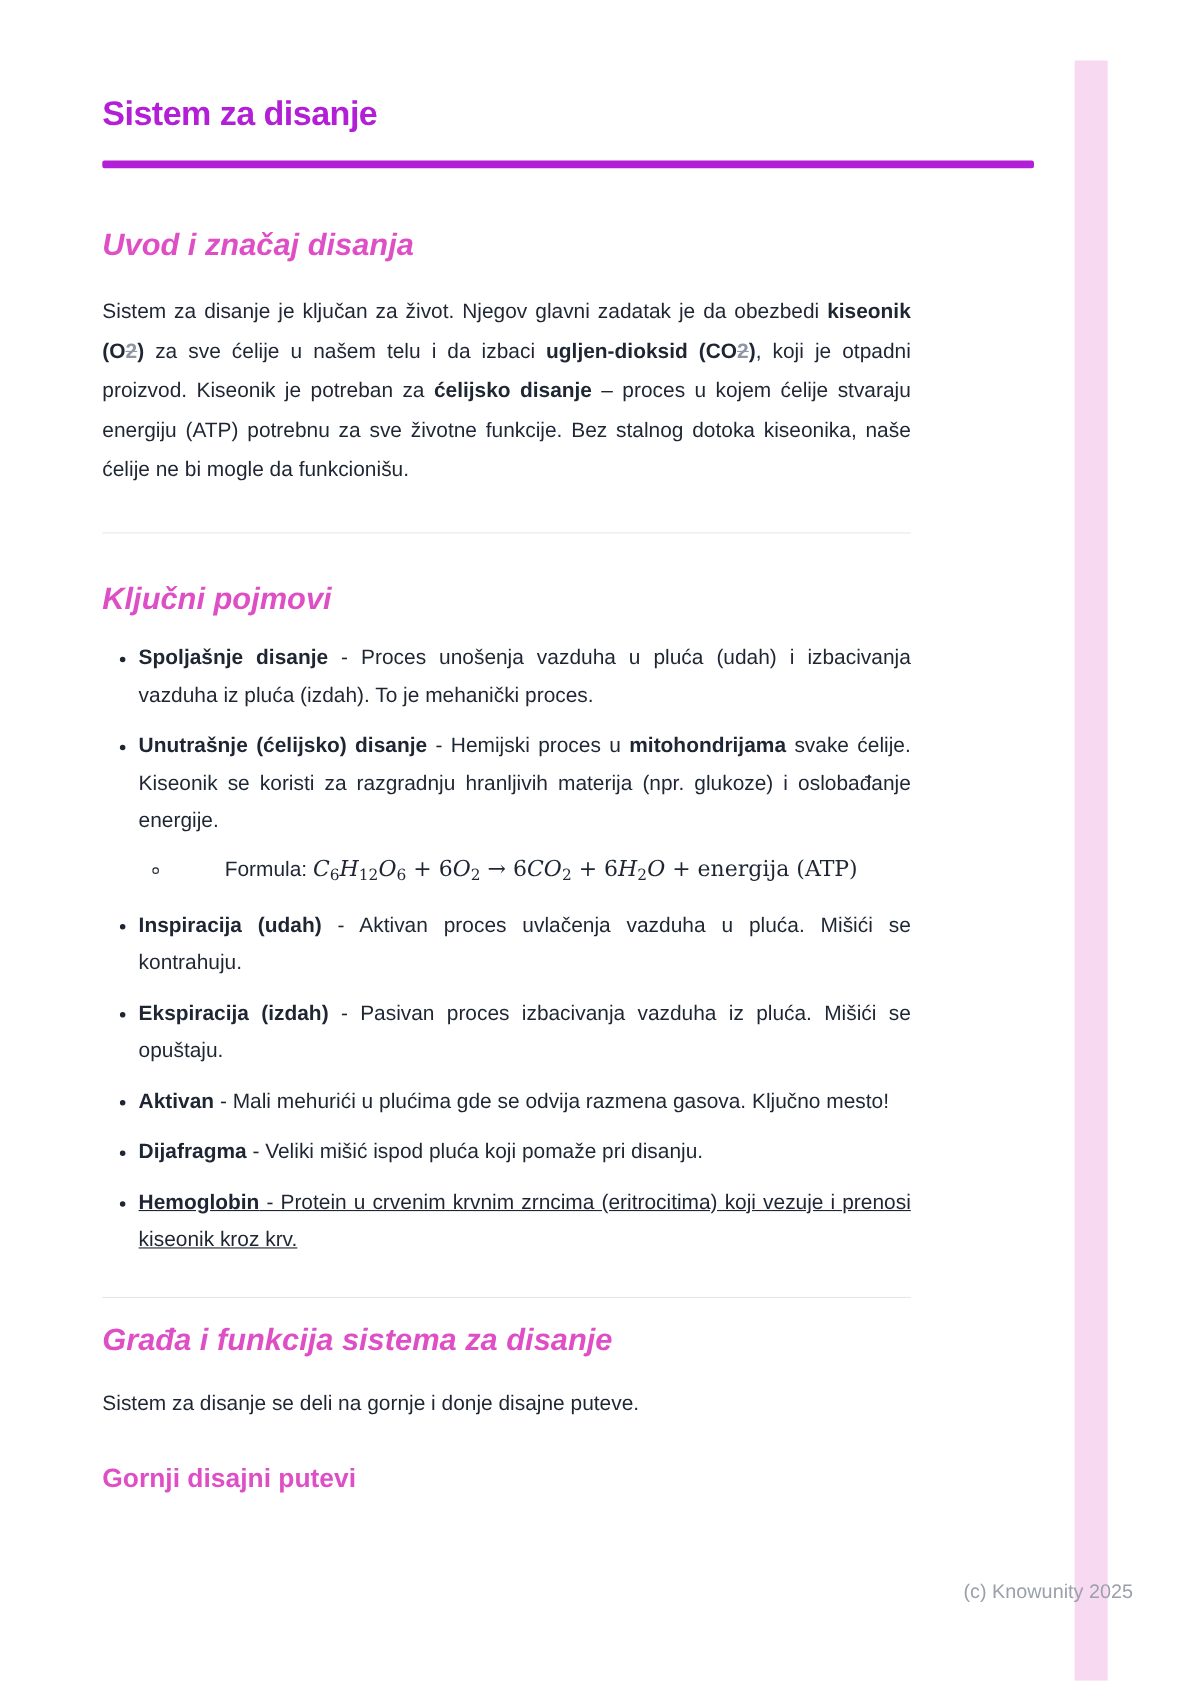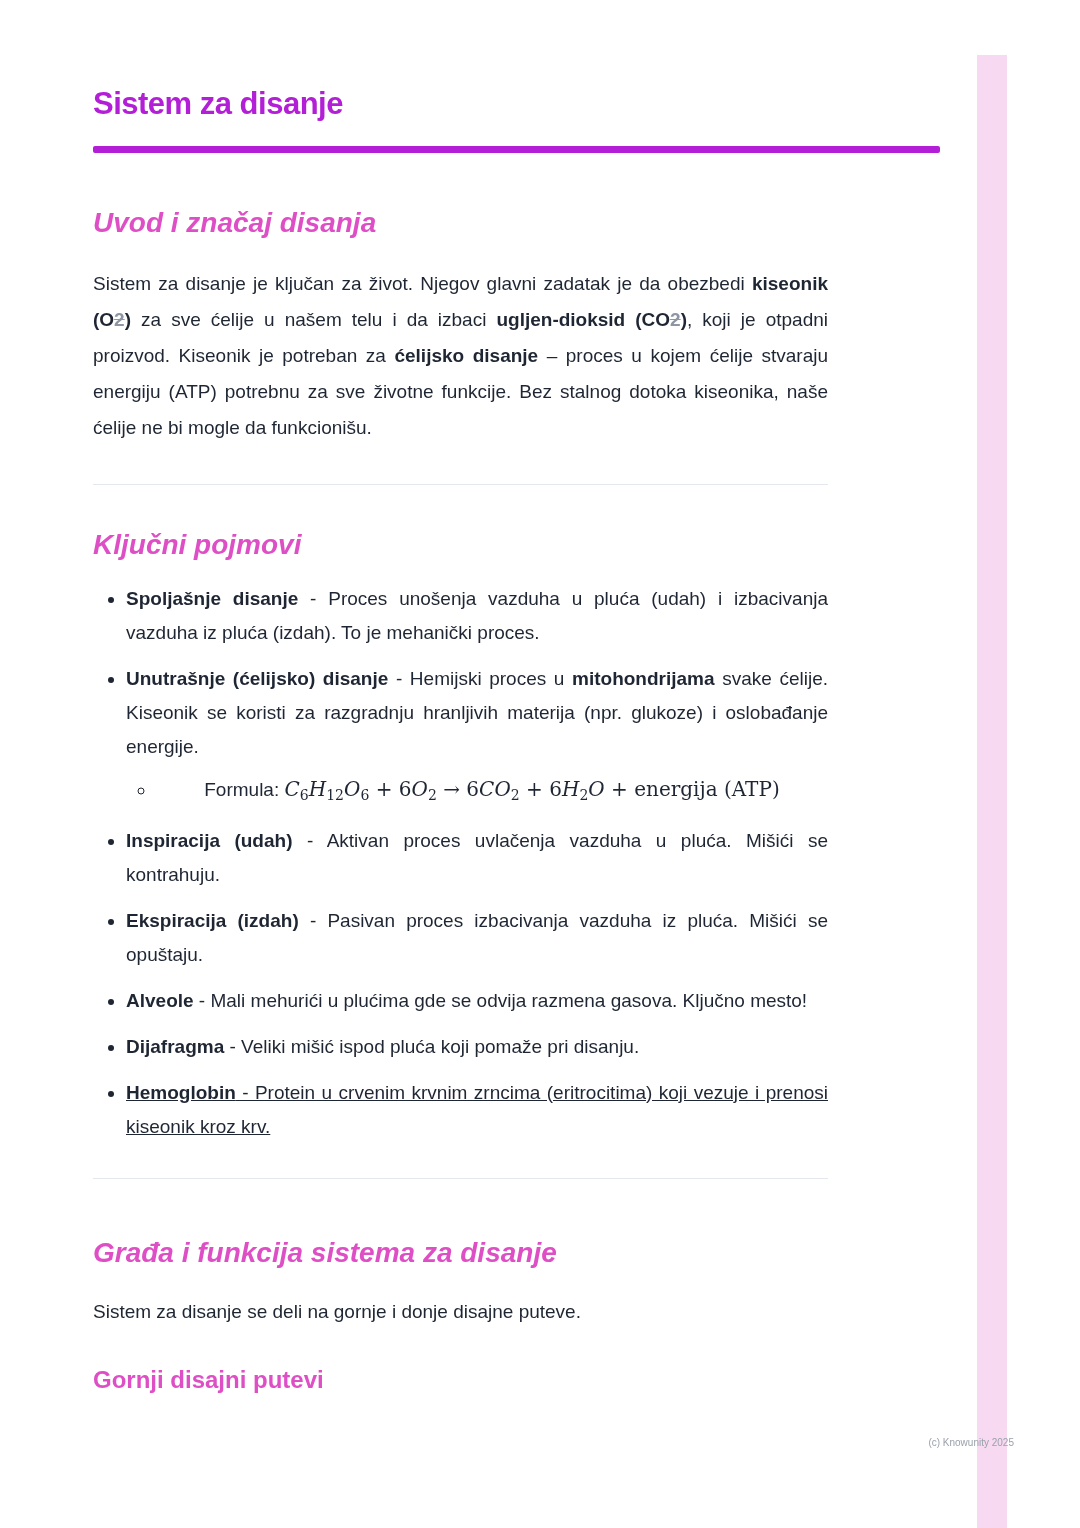--- a/index.html
+++ b/index.html
@@ -44,21 +44,21 @@
   }
   h2.section-heading{
     margin:52px 0 0;
     font-size:28px;
     font-weight:700;
     line-height:1.25;
     color:var(--heading);
     font-style:italic;
   }
   h2.terms-heading{margin-top:42px;}
-  h2.structure-heading{margin-top:56px;}
+  h2.structure-heading{margin-top:20px;}
   h3.subsection-heading{
     margin:36px 0 0;
     font-size:24px;
     font-weight:700;
     color:var(--heading);
   }
   p.body-text{
     margin:26px 0 0;
     width:735px;
     font-size:19px;
@@ -97,23 +97,23 @@
     line-height:34px;
     text-align:center;
   }
   .b{font-weight:700;}
   .strike{color:#8e96a3;text-decoration:line-through;}
   .math{font-family:"DejaVu Serif",serif;font-style:italic;font-size:20px;}
   .mathup{font-family:"DejaVu Serif",serif;font-style:normal;font-size:20px;}
   .subsc{font-size:14px;vertical-align:-4px;}
   .footer-note{
     position:absolute;
-    right:66px;
+    right:50px;
     top:1437px;
-    font-size:10px;
+    font-size:18px;
     color:#9aa1ab;
     z-index:2;
   }
 </style>
 </head>
 <body>
 
 <div class="accent-strip"></div>
 
 <div class="page">
@@ -140,21 +140,21 @@
         </li>
       </ul>
     </li>
     <li>
       <span><span class="b">Inspiracija (udah)</span><span> - Aktivan proces uvlačenja vazduha u pluća. Mišići se kontrahuju.</span></span>
     </li>
     <li>
       <span><span class="b">Ekspiracija (izdah)</span><span> - Pasivan proces izbacivanja vazduha iz pluća. Mišići se opuštaju.</span></span>
     </li>
     <li>
-      <span><span class="b">Alveole</span><span> - Mali mehurići u plućima gde se odvija razmena gasova. Ključno mesto!</span></span>
+      <span><span class="b">Aktivan</span><span> - Mali mehurići u plućima gde se odvija razmena gasova. Ključno mesto!</span></span>
     </li>
     <li>
       <span><span class="b">Dijafragma</span><span> - Veliki mišić ispod pluća koji pomaže pri disanju.</span></span>
     </li>
     <li>
       <span><span class="b">Hemoglobin</span><span> - Protein u crvenim krvnim zrncima (eritrocitima) koji vezuje i prenosi kiseonik kroz krv.</span></span>
     </li>
   </ul>
 
   <hr class="divider divider-2">

